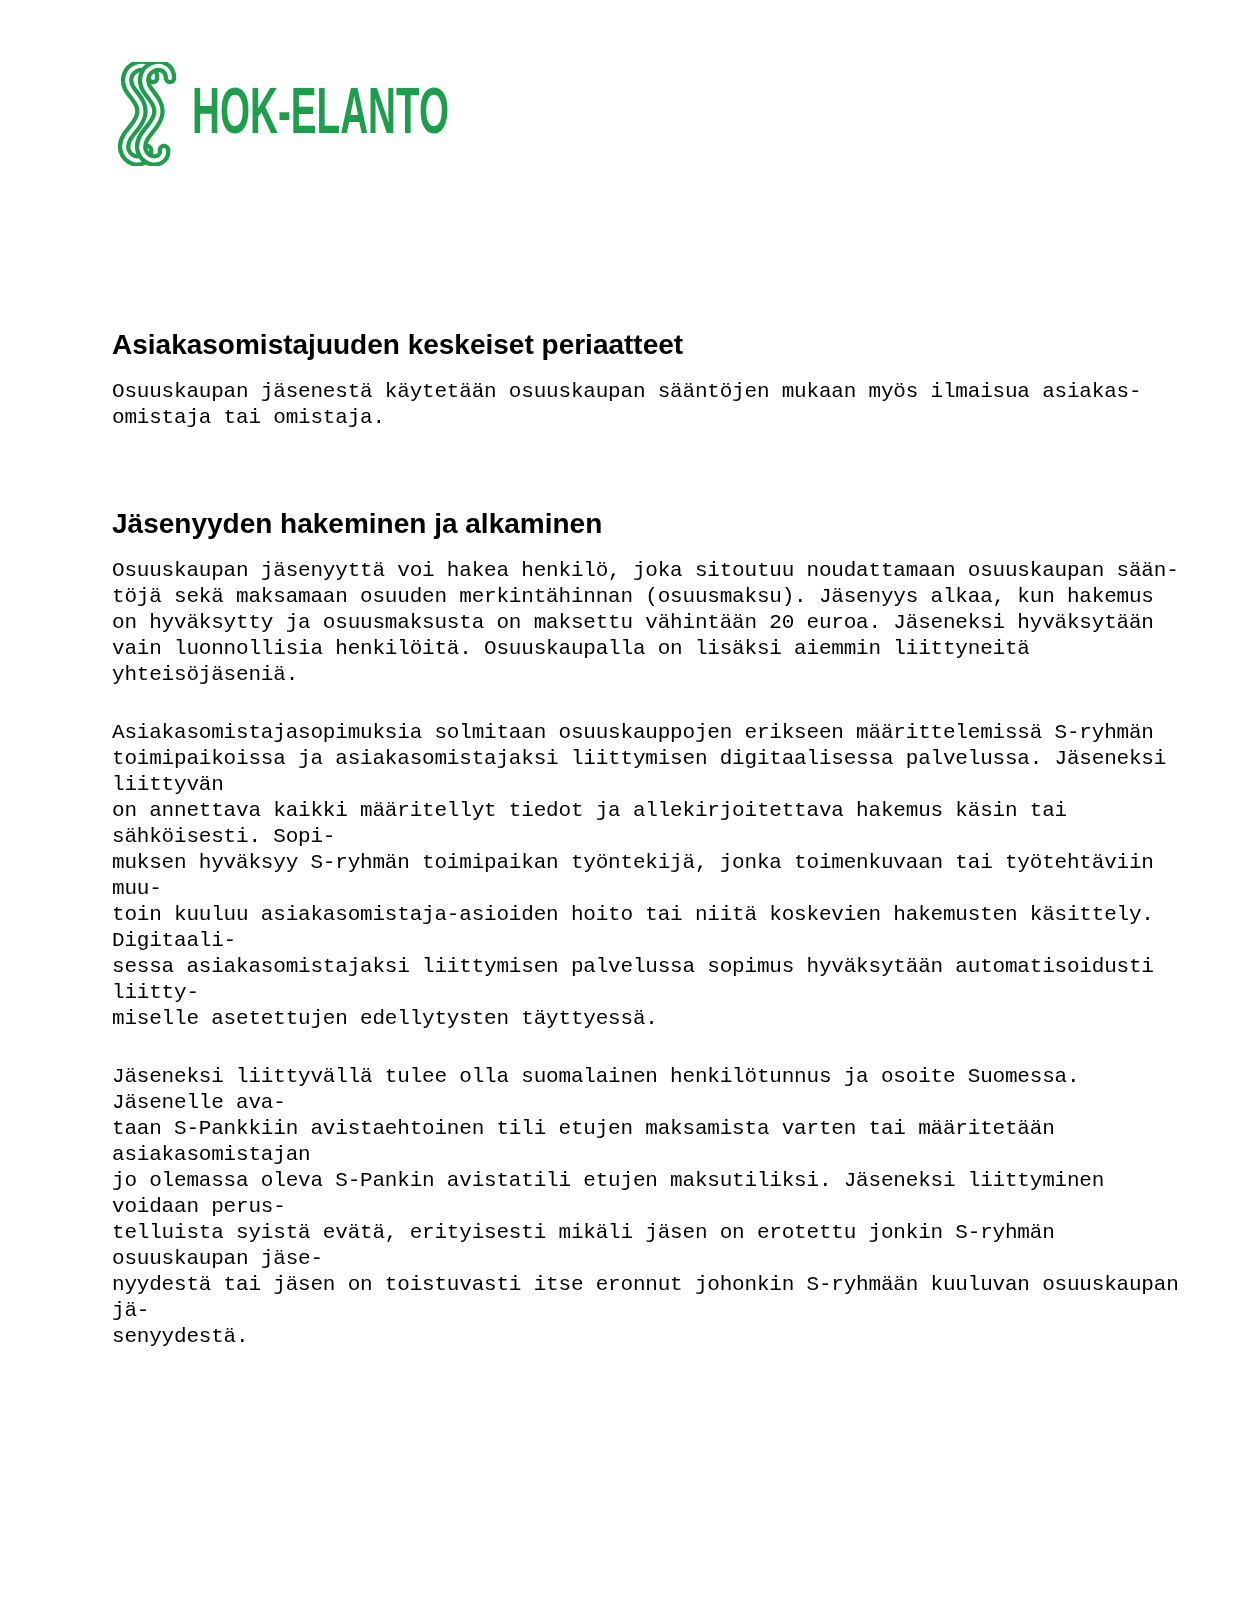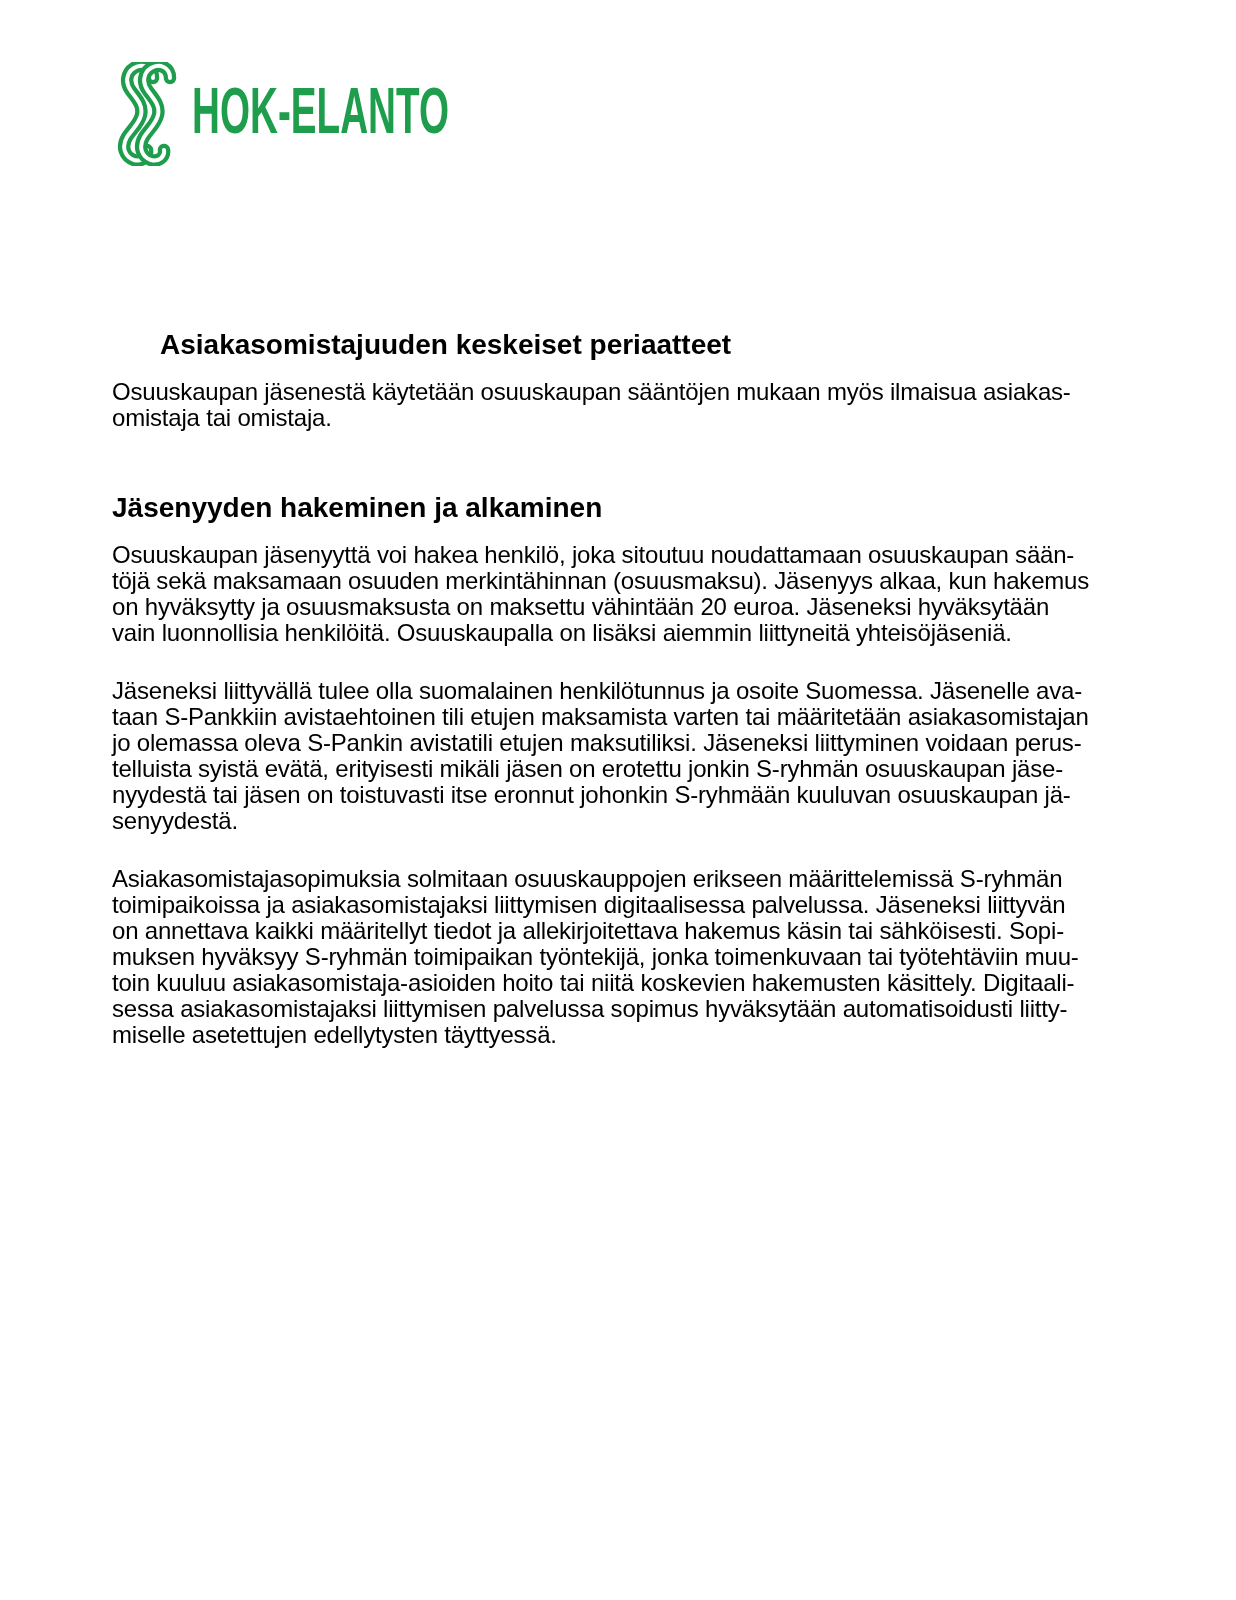--- a/index.html
+++ b/index.html
@@ -32,28 +32,29 @@
     line-height: 28px;
     white-space: pre-line;
   }
   .doc { width: 1080px; }
   .doc h1 {
     font-size: 28px;
     line-height: 34px;
     font-weight: bold;
     margin: 0 0 17px 0;
   }
-  .sec-principles h1 { margin-top: 162px; margin-left: 48px; }
-  .sec-membership h1 { margin-top: 60px; }
+  .sec-principles h1 { margin-top: 162px; }
+  .sec-membership h1 { margin-top: 76px; }
   .doc p {
-    font-size: 24px;
+    font-size: 21px;
     line-height: 26px;
     margin: 4px 0 32px 0;
     white-space: pre-line;
     letter-spacing: -0.2px;
+    font-family: Liberation Mono, monospace;
   }
 </style>
 </head>
 <body>
 
 <div class="page">
 
   <div class="header-row">
     <svg class="logo-svg" width="345" height="104" viewBox="0 0 345 104" aria-hidden="true">
       <g fill="none" stroke-linecap="round">
@@ -75,29 +76,29 @@
       <p>Osuuskaupan jäsenestä käytetään osuuskaupan sääntöjen mukaan myös ilmaisua asiakas-
 omistaja tai omistaja.</p>
     </section>
 
     <section class="sec-membership">
       <h1>Jäsenyyden hakeminen ja alkaminen</h1>
       <p>Osuuskaupan jäsenyyttä voi hakea henkilö, joka sitoutuu noudattamaan osuuskaupan sään-
 töjä sekä maksamaan osuuden merkintähinnan (osuusmaksu). Jäsenyys alkaa, kun hakemus
 on hyväksytty ja osuusmaksusta on maksettu vähintään 20 euroa. Jäseneksi hyväksytään
 vain luonnollisia henkilöitä. Osuuskaupalla on lisäksi aiemmin liittyneitä yhteisöjäseniä.</p>
-      <p>Jäseneksi liittyvällä tulee olla suomalainen henkilötunnus ja osoite Suomessa. Jäsenelle ava-
-taan S-Pankkiin avistaehtoinen tili etujen maksamista varten tai määritetään asiakasomistajan
-jo olemassa oleva S-Pankin avistatili etujen maksutiliksi. Jäseneksi liittyminen voidaan perus-
-telluista syistä evätä, erityisesti mikäli jäsen on erotettu jonkin S-ryhmän osuuskaupan jäse-
-nyydestä tai jäsen on toistuvasti itse eronnut johonkin S-ryhmään kuuluvan osuuskaupan jä-
-senyydestä.</p>
       <p>Asiakasomistajasopimuksia solmitaan osuuskauppojen erikseen määrittelemissä S-ryhmän
 toimipaikoissa ja asiakasomistajaksi liittymisen digitaalisessa palvelussa. Jäseneksi liittyvän
 on annettava kaikki määritellyt tiedot ja allekirjoitettava hakemus käsin tai sähköisesti. Sopi-
 muksen hyväksyy S-ryhmän toimipaikan työntekijä, jonka toimenkuvaan tai työtehtäviin muu-
 toin kuuluu asiakasomistaja-asioiden hoito tai niitä koskevien hakemusten käsittely. Digitaali-
 sessa asiakasomistajaksi liittymisen palvelussa sopimus hyväksytään automatisoidusti liitty-
 miselle asetettujen edellytysten täyttyessä.</p>
+      <p>Jäseneksi liittyvällä tulee olla suomalainen henkilötunnus ja osoite Suomessa. Jäsenelle ava-
+taan S-Pankkiin avistaehtoinen tili etujen maksamista varten tai määritetään asiakasomistajan
+jo olemassa oleva S-Pankin avistatili etujen maksutiliksi. Jäseneksi liittyminen voidaan perus-
+telluista syistä evätä, erityisesti mikäli jäsen on erotettu jonkin S-ryhmän osuuskaupan jäse-
+nyydestä tai jäsen on toistuvasti itse eronnut johonkin S-ryhmään kuuluvan osuuskaupan jä-
+senyydestä.</p>
     </section>
 
   </div>
 </div>
 
 </body></html>

